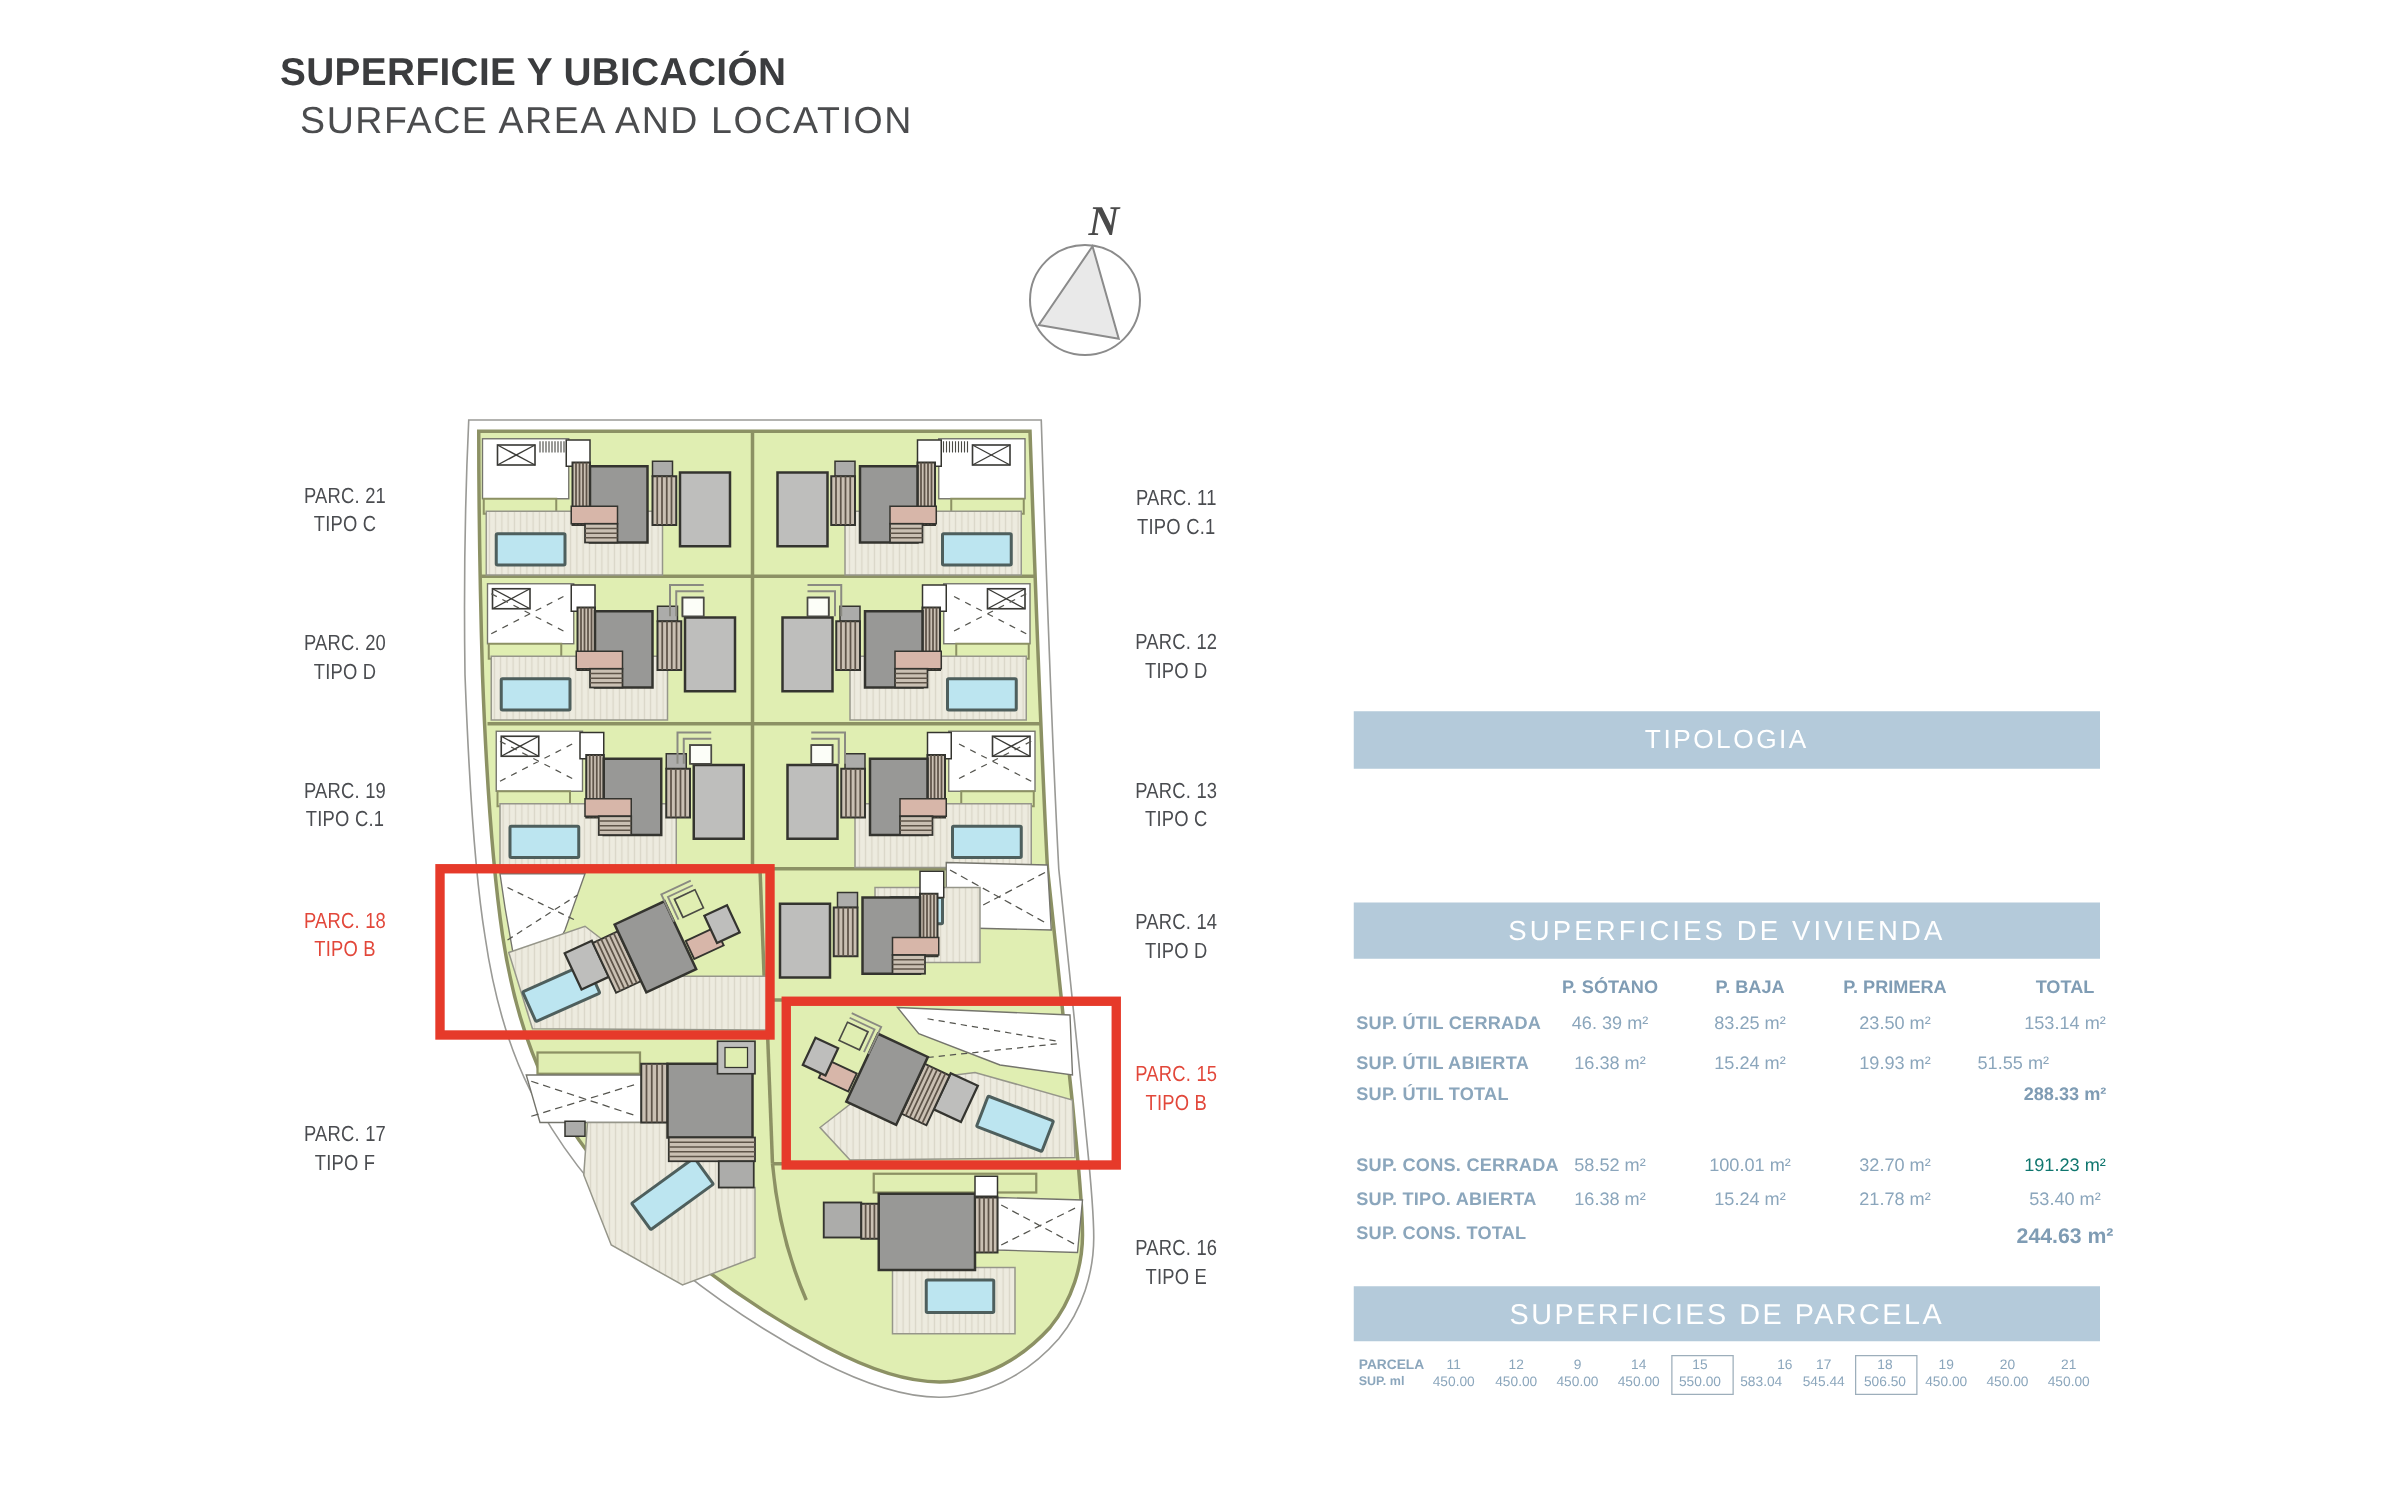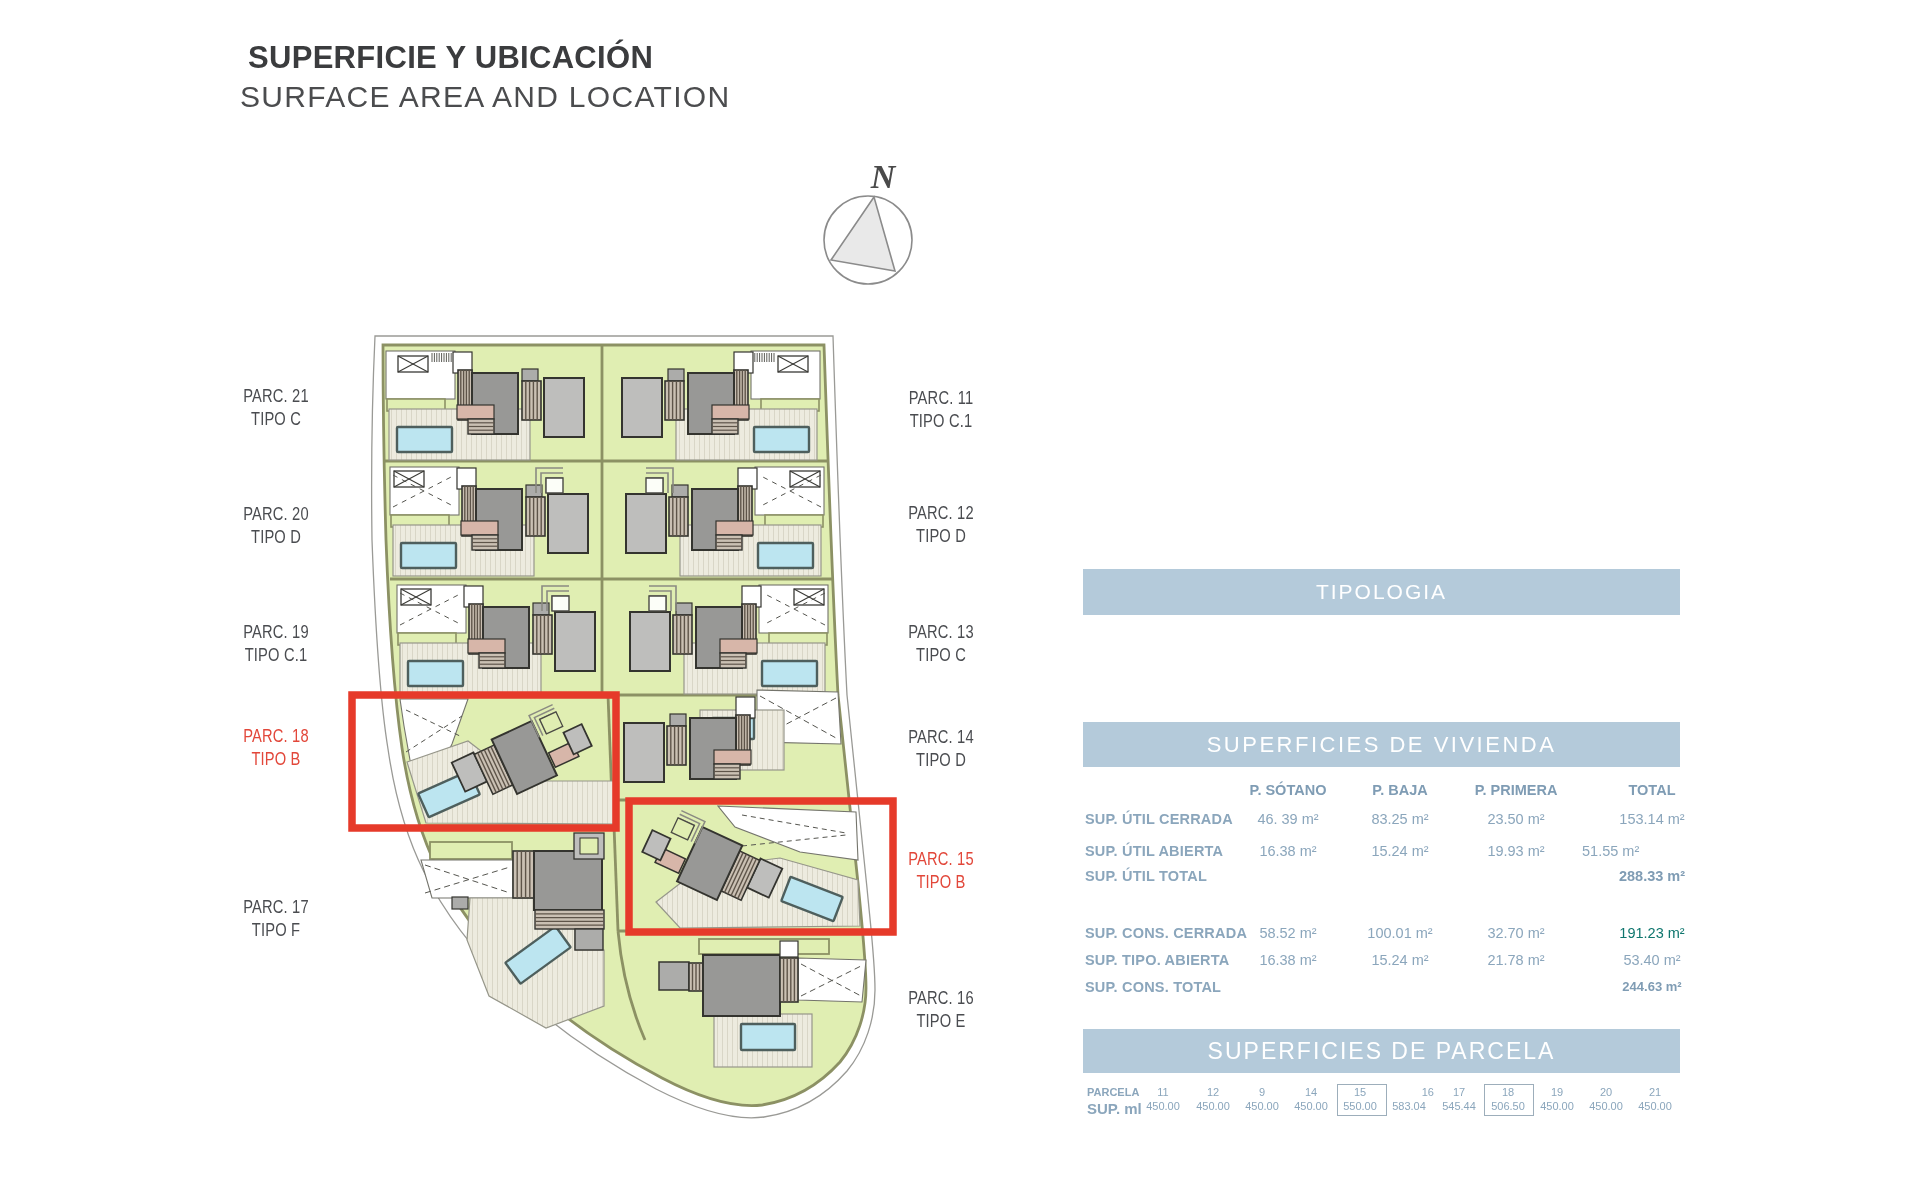--- a/index.html
+++ b/index.html
@@ -4,21 +4,21 @@
 <title>Superficie y Ubicación</title>
 <style>
   html,body {margin:0;padding:0;background:#ffffff;width:1920px;height:1200px;overflow:hidden;
              font-family:"Liberation Sans", sans-serif;}
   .page {position:relative;width:1920px;height:1200px;background:#ffffff;}
 </style>
 </head>
 <body>
 <div class="page">
 
-<div style="position:absolute;left:248px;top:40px;font-size:31px;font-weight:bold;color:#3b3c3e;letter-spacing:0.3px">SUPERFICIE Y UBICACIÓN</div>
+<div style="position:absolute;left:224px;top:40px;font-size:31px;font-weight:bold;color:#3b3c3e;letter-spacing:0.3px">SUPERFICIE Y UBICACIÓN</div>
 
 <div style="position:absolute;left:240px;top:80px;font-size:30px;font-weight:400;color:#4b4c4e;letter-spacing:1.3px">SURFACE AREA AND LOCATION</div>
 
 <svg width="1920" height="1200" viewBox="0 0 1920 1200" style="position:absolute;left:0;top:0">
       <defs>
         <pattern id="hatchV" width="5" height="8" patternUnits="userSpaceOnUse">
           <rect width="5" height="8" fill="#edebdf"></rect>
           <line x1="2.5" y1="0" x2="2.5" y2="8" stroke="#d9d6c7" stroke-width="1"></line>
         </pattern>
         <g id="villa">
@@ -322,24 +322,24 @@
     <div style="position:absolute;left:1218px;top:925px;width:140px;text-align:center;font-size:14.5px;font-weight:normal;color:#8ba6bc">58.52 m²</div>
     <div style="position:absolute;left:1330px;top:925px;width:140px;text-align:center;font-size:14.5px;font-weight:normal;color:#8ba6bc">100.01 m²</div>
     <div style="position:absolute;left:1446px;top:925px;width:140px;text-align:center;font-size:14.5px;font-weight:normal;color:#8ba6bc">32.70 m²</div>
     <div style="position:absolute;left:1582px;top:925px;width:140px;text-align:center;font-size:14.5px;font-weight:normal;color:#0f766e">191.23 m²</div>
     <div style="position:absolute;left:1085px;top:952px;width:260px;font-size:14.5px;font-weight:bold;color:#8ba6bc;letter-spacing:0.2px">SUP. TIPO. ABIERTA</div>
     <div style="position:absolute;left:1218px;top:952px;width:140px;text-align:center;font-size:14.5px;font-weight:normal;color:#8ba6bc">16.38 m²</div>
     <div style="position:absolute;left:1330px;top:952px;width:140px;text-align:center;font-size:14.5px;font-weight:normal;color:#8ba6bc">15.24 m²</div>
     <div style="position:absolute;left:1446px;top:952px;width:140px;text-align:center;font-size:14.5px;font-weight:normal;color:#8ba6bc">21.78 m²</div>
     <div style="position:absolute;left:1582px;top:952px;width:140px;text-align:center;font-size:14.5px;font-weight:normal;color:#8ba6bc">53.40 m²</div>
     <div style="position:absolute;left:1085px;top:979px;width:260px;font-size:14.5px;font-weight:bold;color:#8ba6bc;letter-spacing:0.2px">SUP. CONS. TOTAL</div>
-    <div style="position:absolute;left:1582px;top:979px;width:140px;text-align:center;font-size:13px;font-weight:bold;color:#7f9cb4">244.63 m²</div>
+    <div style="position:absolute;left:1582px;top:979px;width:140px;text-align:center;font-size:17px;font-weight:bold;color:#7f9cb4">244.63 m²</div>
     <div style="position:absolute;left:1083px;top:1029px;width:597px;height:44px;background:#b4cada;color:#fff;font-size:23px;letter-spacing:2px;display:flex;align-items:center;justify-content:center">SUPERFICIES DE PARCELA</div>
     <div style="position:absolute;left:1087px;top:1086px;font-size:11px;color:#8ba6bc;font-weight:bold">PARCELA</div>
-    <div style="position:absolute;left:1087px;top:1100px;font-size:15px;color:#8ba6bc;font-weight:bold">SUP. ml</div>
+    <div style="position:absolute;left:1087px;top:1100px;font-size:10px;color:#8ba6bc;font-weight:bold">SUP. ml</div>
     <div style="position:absolute;left:1138px;top:1086px;width:50px;text-align:center;font-size:11px;color:#8ba6bc">11</div>
     <div style="position:absolute;left:1136px;top:1100px;width:54px;text-align:center;font-size:11px;color:#8ba6bc">450.00</div>
     <div style="position:absolute;left:1188px;top:1086px;width:50px;text-align:center;font-size:11px;color:#8ba6bc">12</div>
     <div style="position:absolute;left:1186px;top:1100px;width:54px;text-align:center;font-size:11px;color:#8ba6bc">450.00</div>
     <div style="position:absolute;left:1237px;top:1086px;width:50px;text-align:center;font-size:11px;color:#8ba6bc">9</div>
     <div style="position:absolute;left:1235px;top:1100px;width:54px;text-align:center;font-size:11px;color:#8ba6bc">450.00</div>
     <div style="position:absolute;left:1286px;top:1086px;width:50px;text-align:center;font-size:11px;color:#8ba6bc">14</div>
     <div style="position:absolute;left:1284px;top:1100px;width:54px;text-align:center;font-size:11px;color:#8ba6bc">450.00</div>
     <div style="position:absolute;left:1335px;top:1086px;width:50px;text-align:center;font-size:11px;color:#8ba6bc">15</div>
     <div style="position:absolute;left:1333px;top:1100px;width:54px;text-align:center;font-size:11px;color:#8ba6bc">550.00</div>

